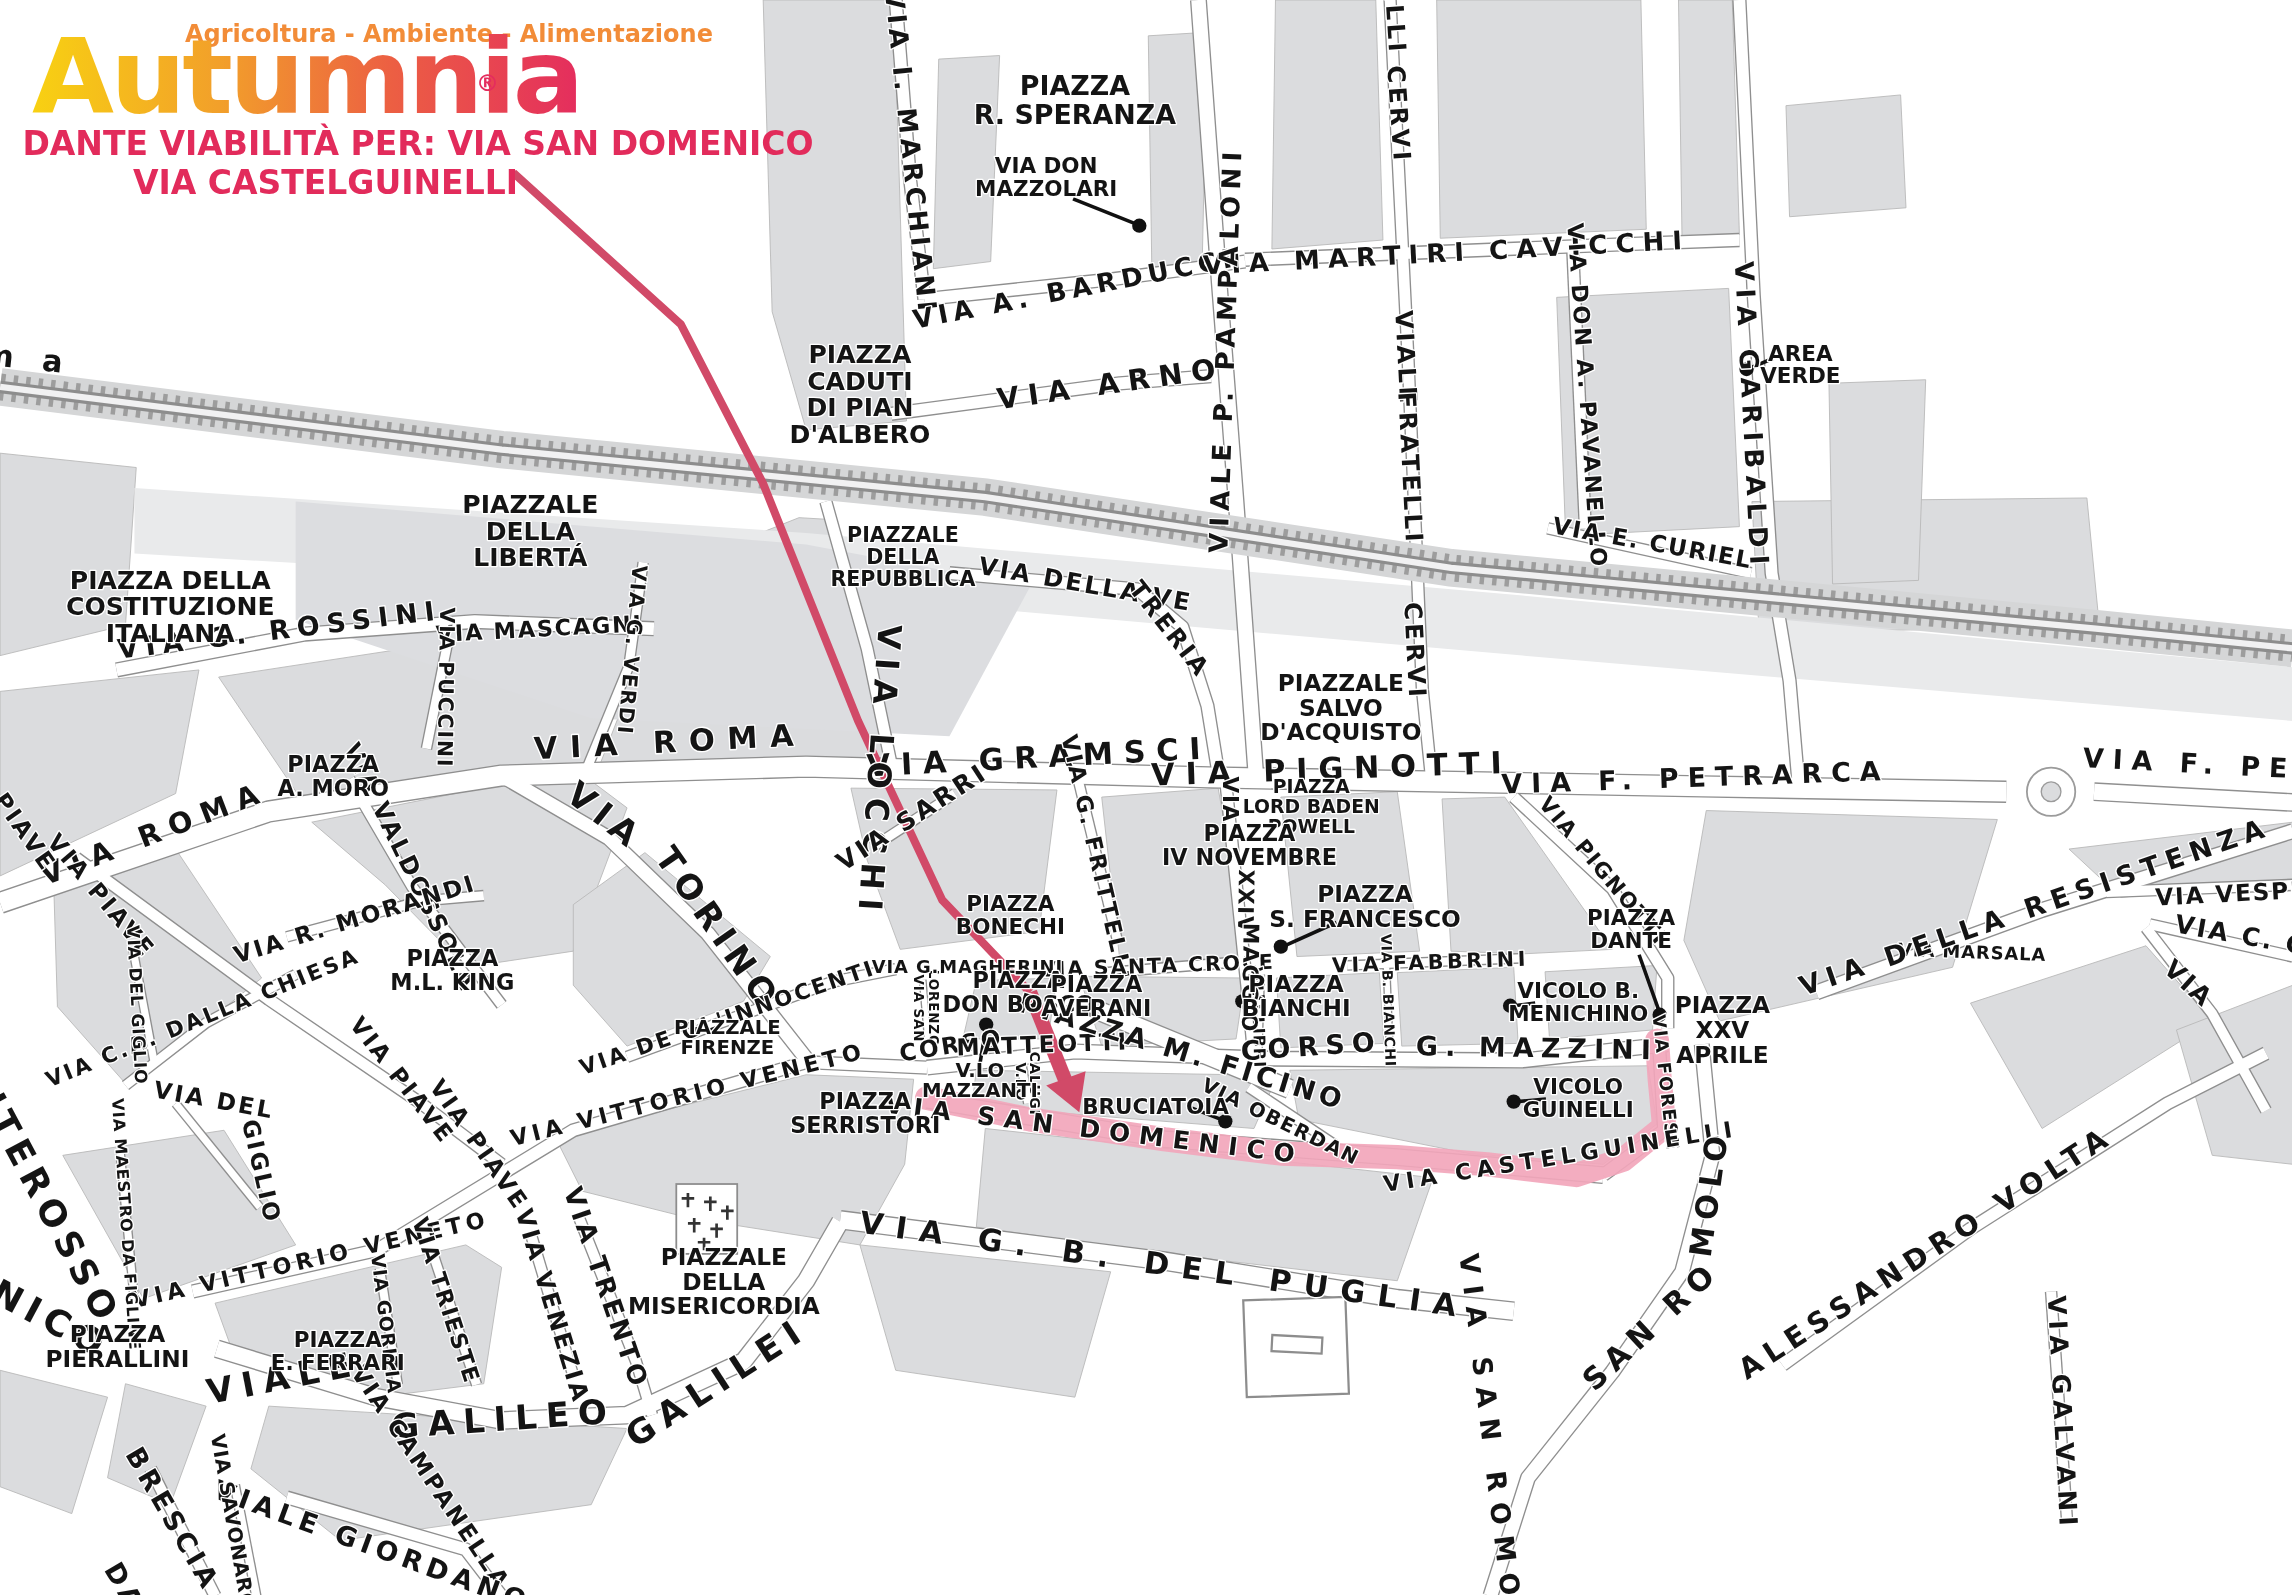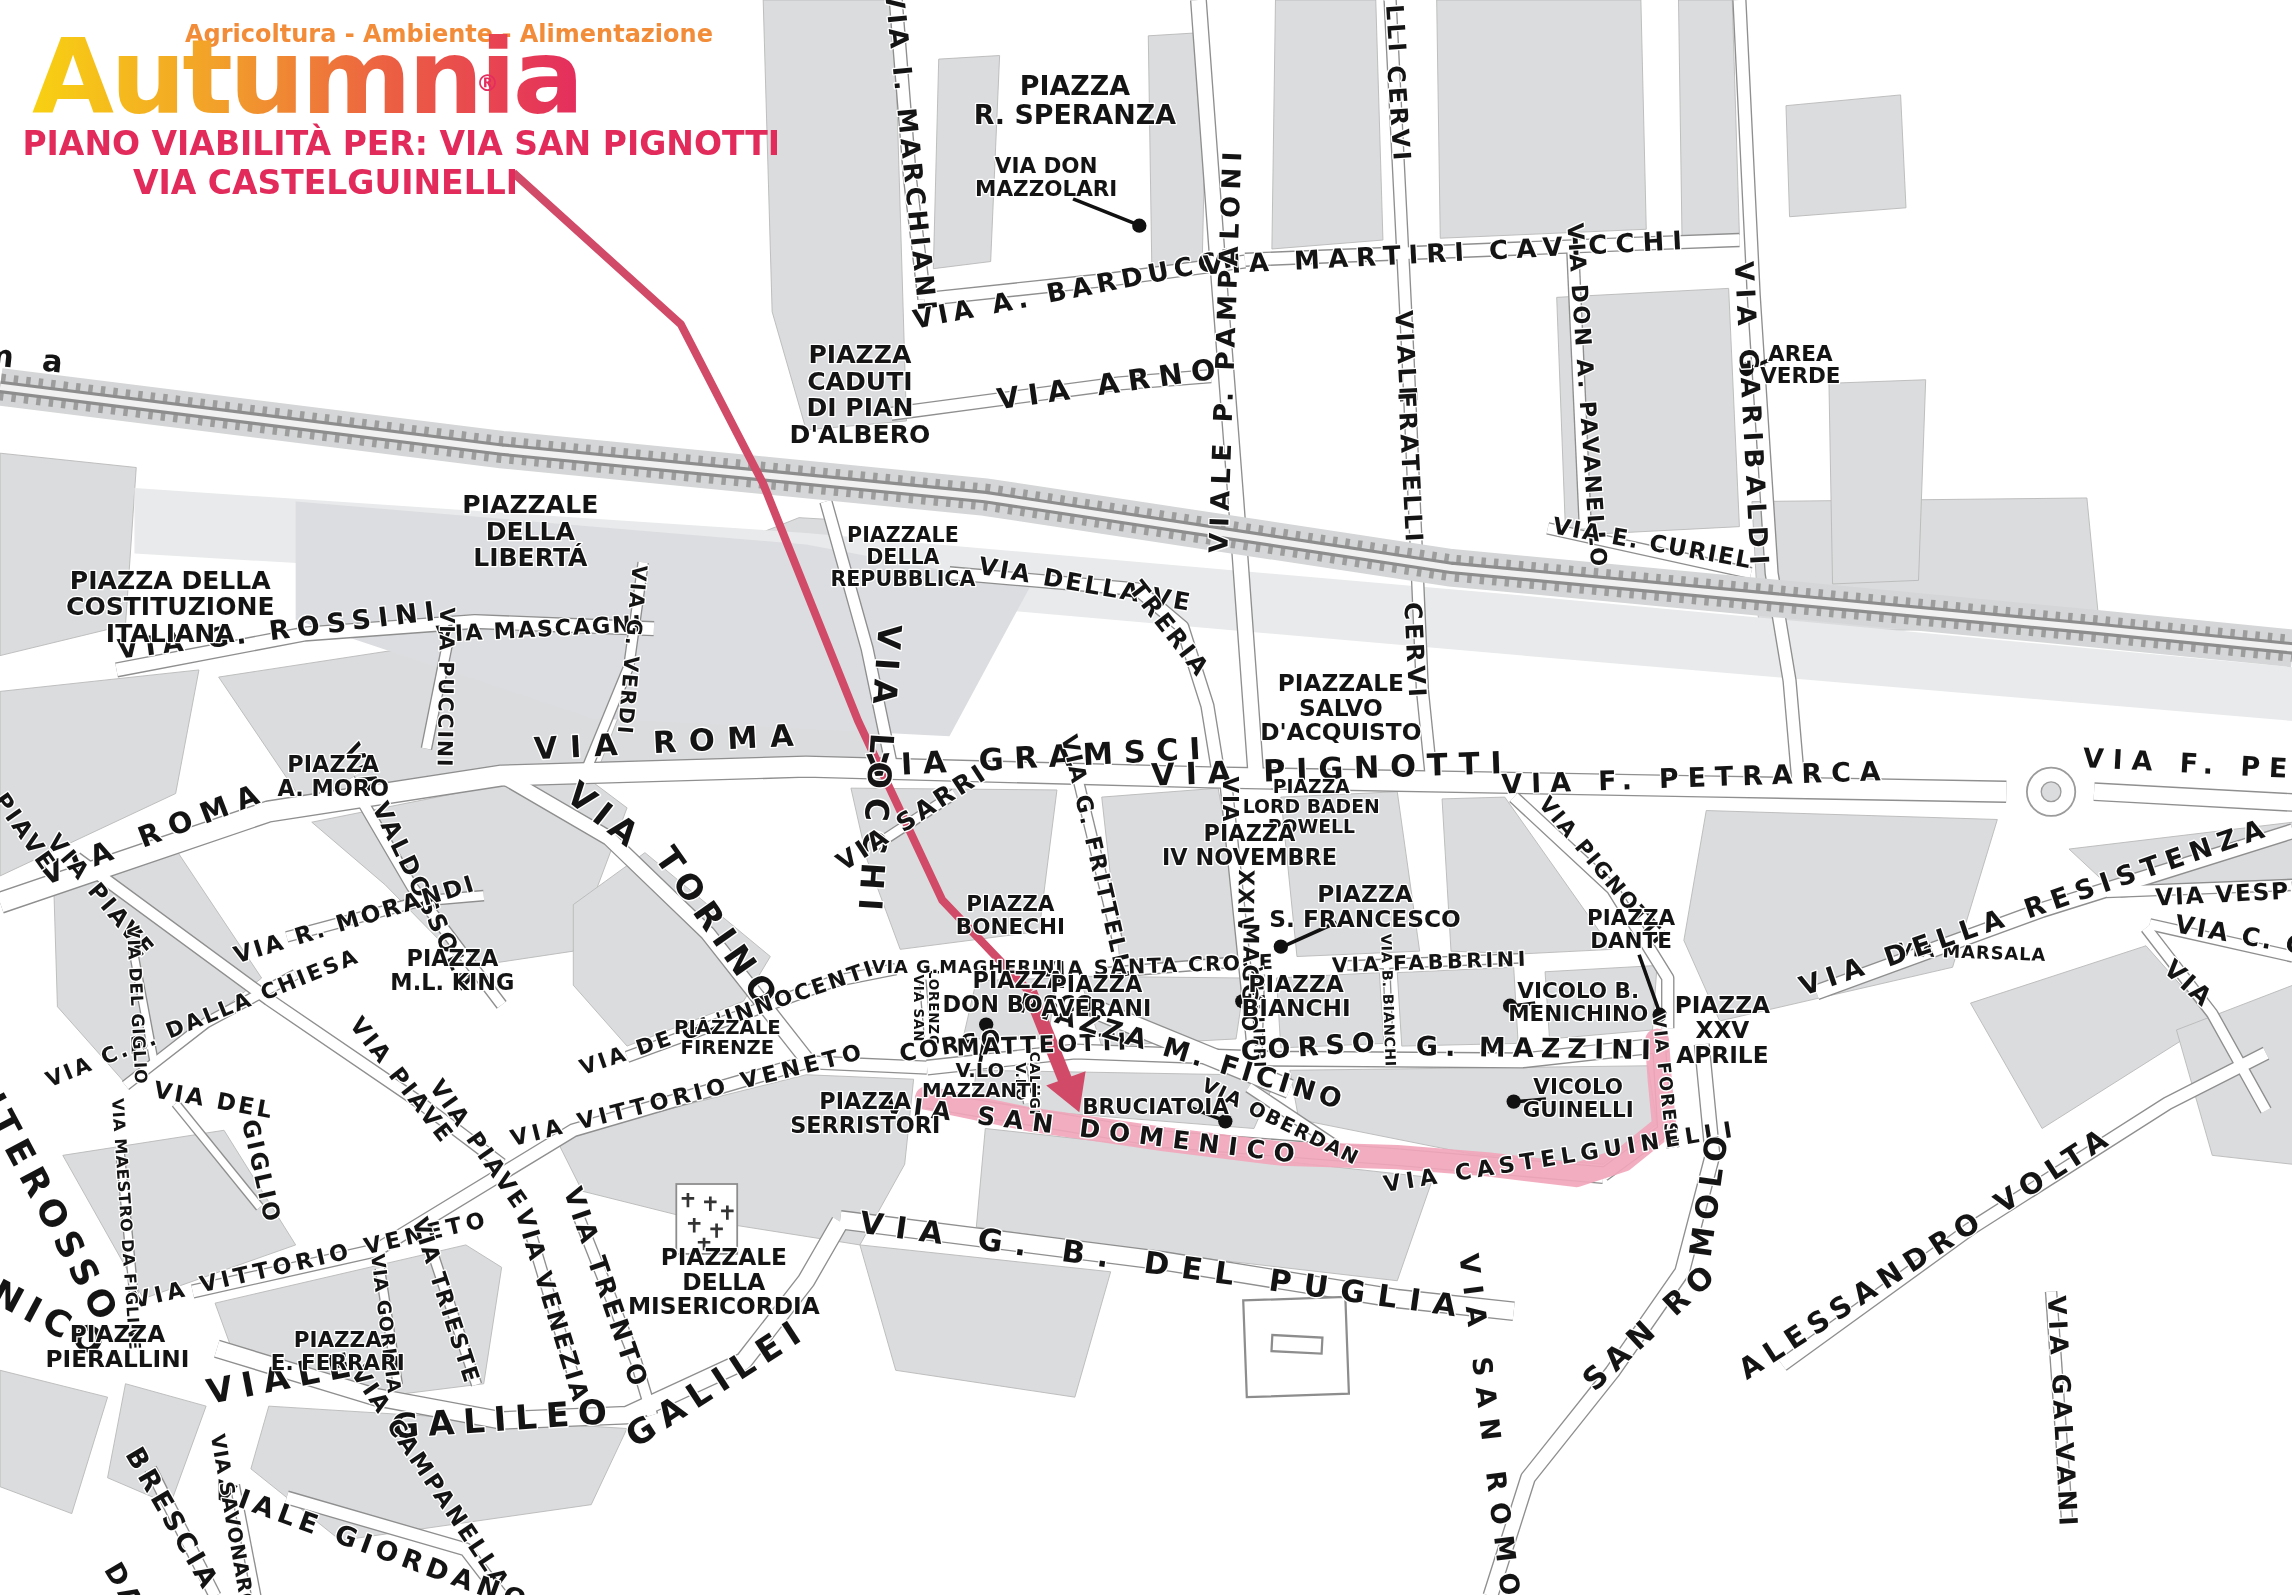--- a/index.html
+++ b/index.html
@@ -370,17 +370,17 @@
         <text transform="translate(377,1508) rotate(0)" text-anchor="middle" font-size="24"><tspan x="0" y="-4.320000000000002">PIAZZA</tspan><tspan x="0" y="21.119999999999997">E. FERRARI</tspan></text>
         <text transform="translate(1094,1206) rotate(0)" text-anchor="middle" font-size="22"><tspan x="0" y="-3.960000000000001">V.LO</tspan><tspan x="0" y="19.36">MAZZANTI</tspan></text>
         <text transform="translate(1290,1235) rotate(0)" text-anchor="middle" font-size="24"><tspan x="0" y="8.399999999999999">BRUCIATOIA</tspan></text>
       </g>
 </svg>
 
 <div id="header">
   <div class="tagline">Agricoltura - Ambiente - Alimentazione</div>
   <div class="logo">Autumnia</div>
   <div class="logo-reg">®</div>
-  <div class="title1">PIANO VIABILITÀ PER: VIA SAN PIGNOTTI</div>
+  <div class="title1">DANTE VIABILITÀ PER: VIA SAN DOMENICO</div>
   <div class="title2">VIA CASTELGUINELLI</div>
 </div>
 </div>
 
 
 </body></html>

